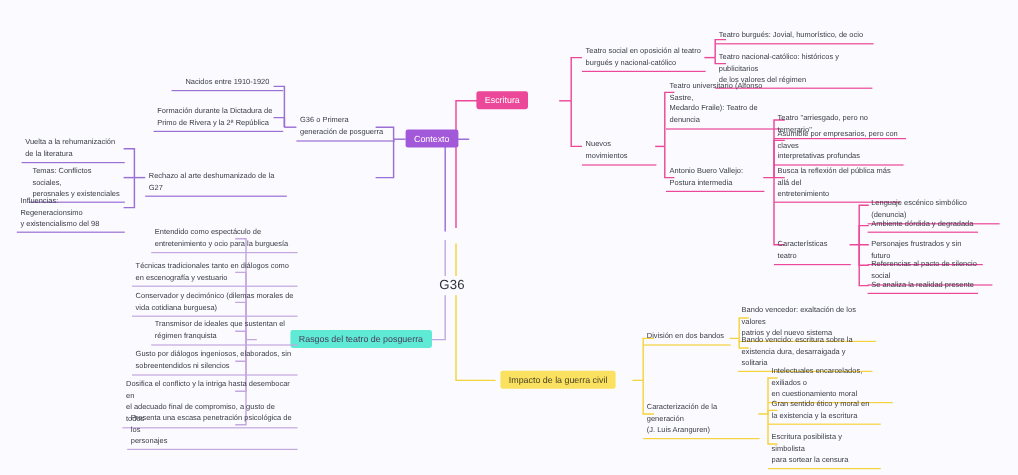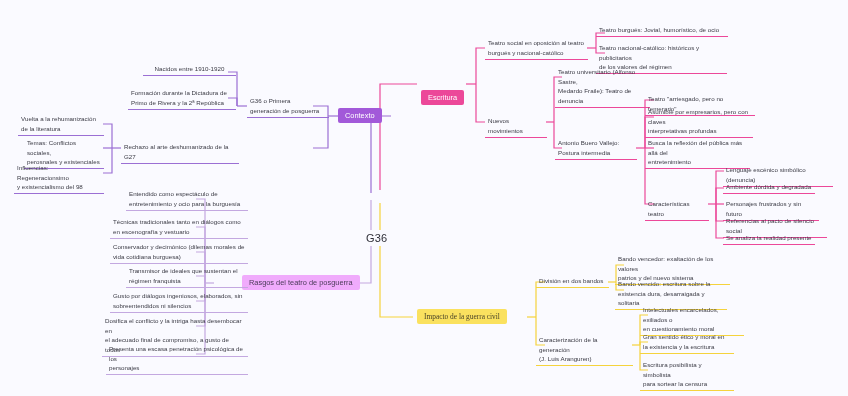--- a/index.html
+++ b/index.html
@@ -34,22 +34,22 @@
   
   .chip{
     border-radius:2px;
     padding:3.5px 7px;
     font-size:7.4px;
     line-height:1.1;
     white-space:nowrap;
   }
   .chip.purple{background:#a259d9;color:#ffffff;}
   .chip.pink{background:#ec4899;color:#ffffff;}
-  .chip.lpurple{background:#f0abfc;color:#4a3a58;}
-  .chip.yellow{background:#fae15f;color:#4a4428;font-family:Liberation Serif, serif;}
+  .chip.lpurple{background:#5eead4;color:#4a3a58;}
+  .chip.yellow{background:#fae15f;color:#4a4428;}
 
   .root{
     position:absolute;
     font-size:11px;
     color:#2f2f38;
     letter-spacing:.2px;
     background:#fafaff;
     padding:2px 4px;
   }
 </style>
@@ -145,21 +145,21 @@
 
   <div class="node leaf u-purple" style="left:18px;top:112px;width:86px;">Vuelta a la rehumanización
 de la literatura</div>
 
   <div class="node leaf u-purple" style="left:24px;top:136px;width:80px;">Temas: Conflictos sociales,
 perosnales y existenciales</div>
 
   <div class="node leaf u-purple" style="left:14px;top:161px;width:90px;">Influencias: Regeneracionsimo
 y existencialismo del 98</div>
 
-  <div class="chip pink" style="position:absolute;left:421px;top:76px;margin-top:14px;">Escritura</div>
+  <div class="chip pink" style="position:absolute;left:397px;top:76px;">Escritura</div>
 
   <div class="node leaf u-pink" style="left:485px;top:36px;width:103px;">Teatro social en oposición al teatro
 burgués y nacional-católico</div>
 
   <div class="node leaf u-pink" style="left:596px;top:23px;width:132px;">Teatro burgués: Jovial, humorístico, de ocio</div>
 
   <div class="node leaf u-pink" style="left:596px;top:41px;width:131px;">Teatro nacional-católico: históricos y publicitarios
 de los valores del régimen</div>
 
   <div class="node leaf u-pink" style="left:485px;top:114px;width:62px;">Nuevos movimientos</div>

